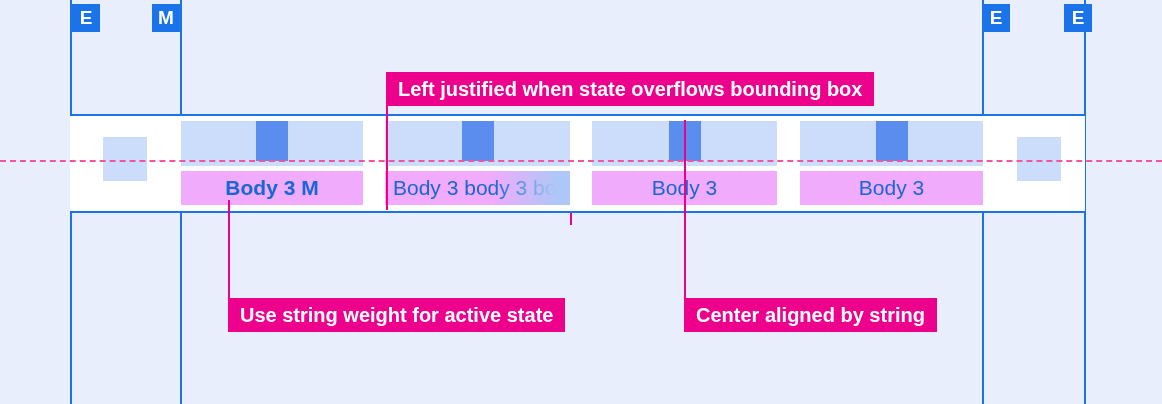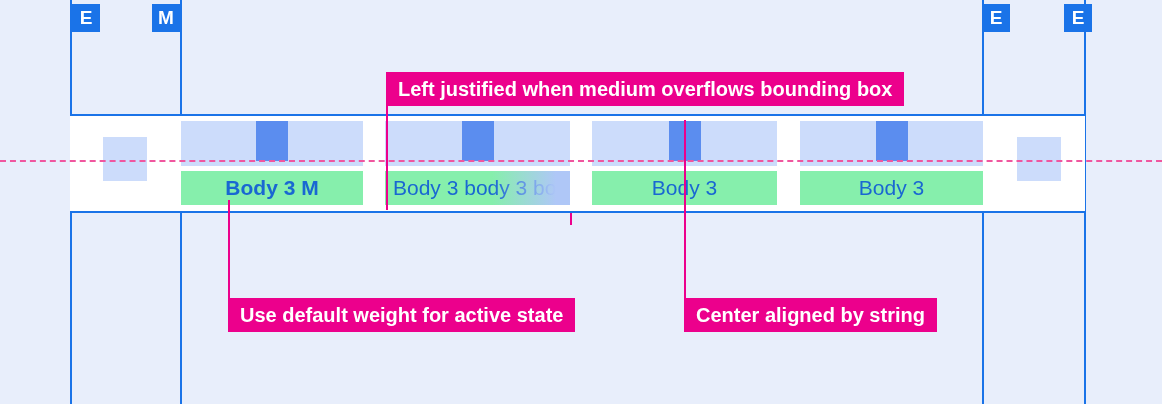--- a/index.html
+++ b/index.html
@@ -77,21 +77,21 @@
     top: 0px;
     width: 32px;
     height: 40px;
     background: #5B8DEF;
   }
   .tab .labelbox {
     position: relative;
     width: 100%;
     height: 34px;
     margin-top: 5px;
-    background: #86efac;
+    background: #f0abfc;
     overflow: hidden;
   }
   .tab .labeltext {
     position: absolute;
     top: 50%;
     transform: translateY(-50%);
     white-space: nowrap;
     font-size: 21px;
     color: #1967D2;
     letter-spacing: 0px;
@@ -215,17 +215,17 @@
     </div>
   </div>
 
   <div id="baseline"></div>
 
   <div class="leader" style="left:386px;top:106px;height:104px;"></div>
   <div class="leader" style="left:570px;top:213px;height:12px;"></div>
   <div class="leader" style="left:228px;top:200px;height:98px;"></div>
   <div class="leader" style="left:684px;top:120px;height:178px;"></div>
 
-  <div class="callout" style="left:386px;top:72px;">Left justified when medium overflows bounding box</div>
-  <div class="callout" style="left:228px;top:298px;">Use default weight for active state</div>
+  <div class="callout" style="left:386px;top:72px;">Left justified when state overflows bounding box</div>
+  <div class="callout" style="left:228px;top:298px;">Use string weight for active state</div>
   <div class="callout" style="left:684px;top:298px;">Center aligned by string</div>
 
 </div>
 
 </body></html>

